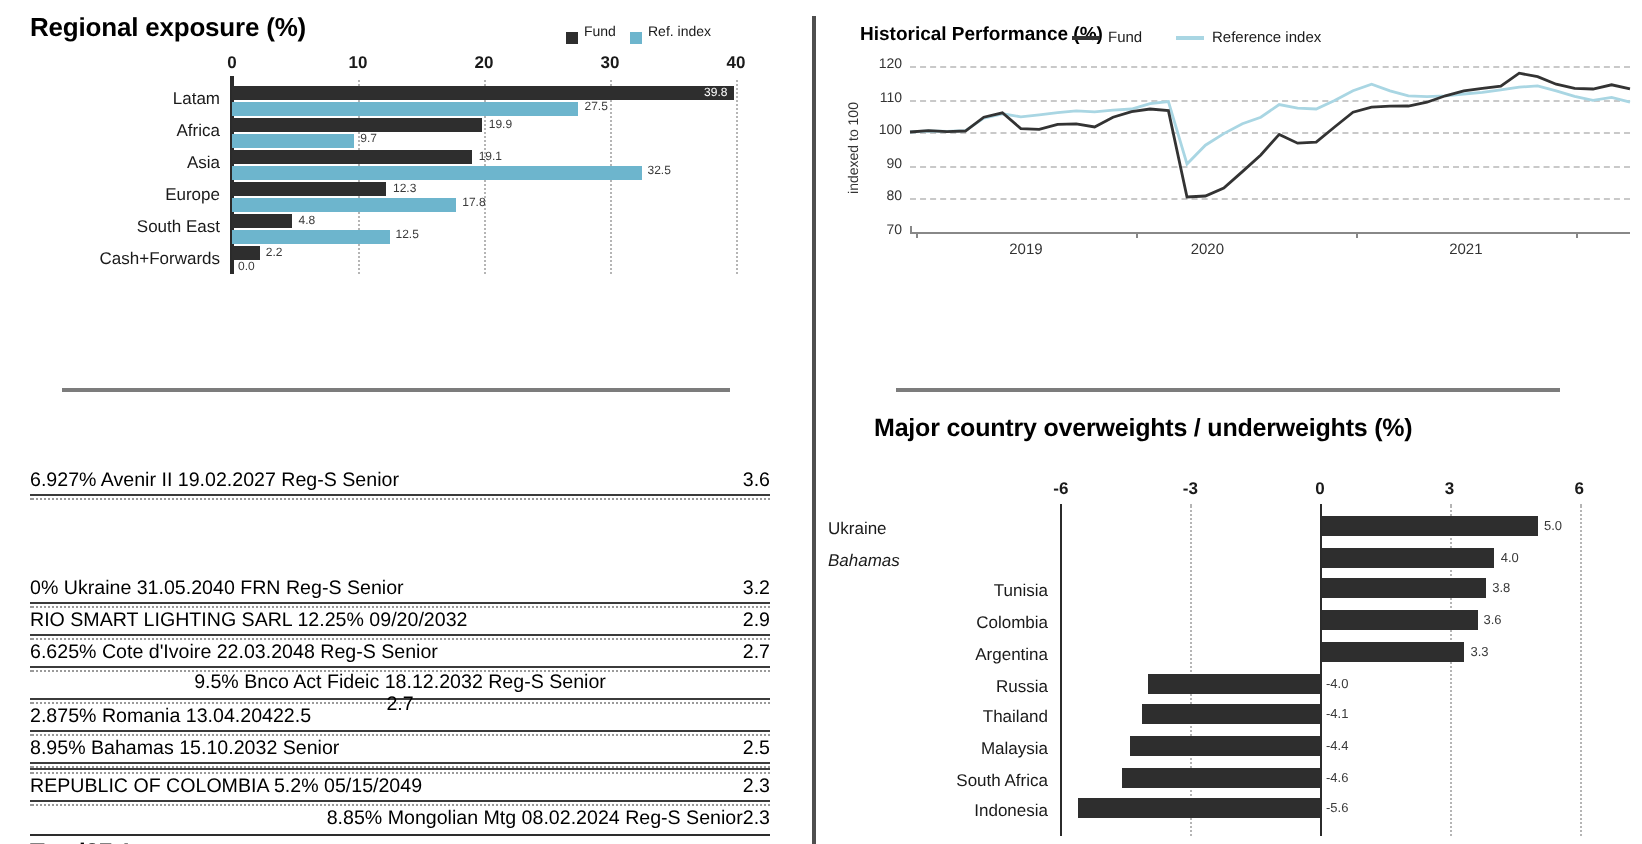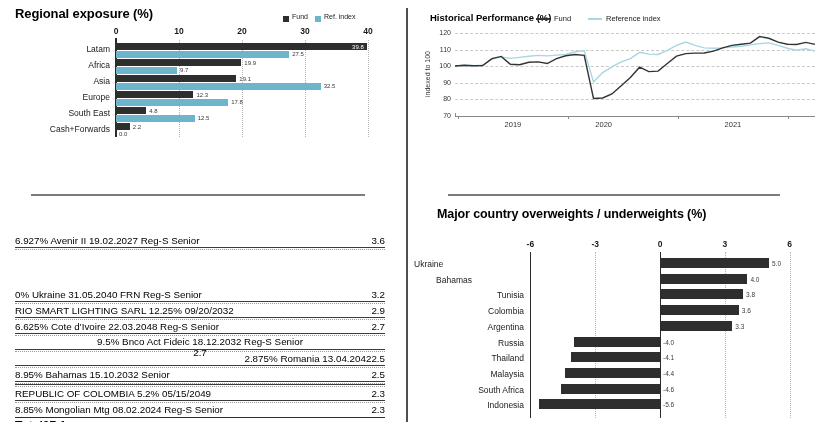--- a/index.html
+++ b/index.html
@@ -121,37 +121,37 @@
       <div style="display: flex; justify-content: space-between; align-items: center; height: 13px; font-size: 9.8px; color: rgb(0, 0, 0);">
         <span style="white-space: nowrap;">6.625% Cote d'Ivoire 22.03.2048 Reg-S Senior</span>
         <span>2.7</span>
       </div>
       <div style="height: 1px; border-top: 1px solid rgb(59, 59, 59); border-bottom: 1px dotted rgb(154, 154, 154);"></div>
       <div style="display: flex; justify-content: space-between; align-items: center; height: 13px; font-size: 9.8px; color: rgb(0, 0, 0); flex-direction: column;">
         <span style="white-space: nowrap;">9.5% Bnco Act Fideic 18.12.2032 Reg-S Senior</span>
         <span>2.7</span>
       </div>
       <div style="height: 1px; border-top: 1px solid rgb(59, 59, 59); border-bottom: 1px dotted rgb(154, 154, 154);"></div>
-      <div style="display: flex; justify-content: flex-end; align-items: center; height: 13px; font-size: 9.8px; color: rgb(0, 0, 0);">
+      <div style="display: flex; justify-content: flex-start; align-items: center; height: 13px; font-size: 9.8px; color: rgb(0, 0, 0);">
         <span style="white-space: nowrap;">2.875% Romania 13.04.2042</span>
         <span>2.5</span>
       </div>
       <div style="height: 1px; border-top: 1px solid rgb(59, 59, 59); border-bottom: 1px dotted rgb(154, 154, 154);"></div>
       <div style="display: flex; justify-content: space-between; align-items: center; height: 13px; font-size: 9.8px; color: rgb(0, 0, 0);">
         <span style="white-space: nowrap;">8.95% Bahamas 15.10.2032 Senior</span>
         <span>2.5</span>
       </div>
       <div style="height: 1px; border-top: 1px solid rgb(59, 59, 59); border-bottom: 1px dotted rgb(154, 154, 154);"></div>
       <div style="height: 1px; border-top: 1px solid rgb(59, 59, 59); border-bottom: 1px dotted rgb(154, 154, 154);"></div>
       <div style="display: flex; justify-content: space-between; align-items: center; height: 13px; font-size: 9.8px; color: rgb(0, 0, 0);">
         <span style="white-space: nowrap;">REPUBLIC OF COLOMBIA 5.2% 05/15/2049</span>
         <span>2.3</span>
       </div>
       <div style="height: 1px; border-top: 1px solid rgb(59, 59, 59); border-bottom: 1px dotted rgb(154, 154, 154);"></div>
-      <div style="display: flex; justify-content: space-between; align-items: center; height: 13px; font-size: 9.8px; color: rgb(0, 0, 0); gap: 18px;">
+      <div style="display: flex; justify-content: flex-end; align-items: center; height: 13px; font-size: 9.8px; color: rgb(0, 0, 0);">
         <span style="white-space: nowrap;">8.85% Mongolian Mtg 08.02.2024 Reg-S Senior</span>
         <span>2.3</span>
       </div>
       <div style="height: 0px; border-top: 1px solid rgb(45, 45, 45); margin: 1px 0px;"></div>
       <div style="display: flex; align-items: center; height: 14px; font-size: 12px; color: rgb(0, 0, 0); font-weight: bold;">
         <span style="white-space: nowrap;">Total</span>
         <span>27.1</span>
       </div>
       <div style="height: 0px; border-top: 1.5px solid rgb(0, 0, 0);"></div>
     </div>
@@ -162,21 +162,21 @@
       <div style="position: absolute; left: 595.2px; top: 252px; width: 0px; height: 166px; border-left: 1px dotted rgb(181, 181, 181);"></div>
       <div style="position: absolute; left: 646px; top: 239px; width: 28px; text-align: center; font-size: 8.5px; font-weight: bold; color: rgb(26, 26, 26);">0</div>
       <div style="position: absolute; left: 660px; top: 252px; width: 0px; height: 166px; border-left: 1px solid rgb(43, 43, 43);"></div>
       <div style="position: absolute; left: 710.8px; top: 239px; width: 28px; text-align: center; font-size: 8.5px; font-weight: bold; color: rgb(26, 26, 26);">3</div>
       <div style="position: absolute; left: 724.8px; top: 252px; width: 0px; height: 166px; border-left: 1px dotted rgb(181, 181, 181);"></div>
       <div style="position: absolute; left: 775.6px; top: 239px; width: 28px; text-align: center; font-size: 8.5px; font-weight: bold; color: rgb(26, 26, 26);">6</div>
       <div style="position: absolute; left: 789.6px; top: 252px; width: 0px; height: 166px; border-left: 1px dotted rgb(181, 181, 181);"></div>
       <div style="position: absolute; left: 414px; top: 259px; width: 110px; text-align: left; font-size: 8.5px; color: rgb(26, 26, 26); white-space: nowrap;">Ukraine</div>
       <div style="position: absolute; left: 661px; top: 258px; width: 108px; height: 10px; background: rgb(46, 46, 46);"></div>
       <div style="position: absolute; left: 772px; top: 260px; font-size: 6.5px; color: rgb(58, 58, 58);">5.0</div>
-      <div style="position: absolute; left: 399px; top: 274.7px; width: 110px; text-align: center; font-size: 8.5px; color: rgb(26, 26, 26); white-space: nowrap;">Bahamas</div>
+      <div style="position: absolute; left: 414px; top: 274.7px; width: 110px; text-align: left; font-size: 8.5px; color: rgb(26, 26, 26); white-space: nowrap; font-style: italic;">Bahamas</div>
       <div style="position: absolute; left: 661px; top: 273.7px; width: 86.4px; height: 10px; background: rgb(46, 46, 46);"></div>
       <div style="position: absolute; left: 750.4px; top: 275.7px; font-size: 6.5px; color: rgb(58, 58, 58);">4.0</div>
       <div style="position: absolute; left: 414px; top: 290.4px; width: 110px; text-align: right; font-size: 8.5px; color: rgb(26, 26, 26); white-space: nowrap;">Tunisia</div>
       <div style="position: absolute; left: 661px; top: 289.4px; width: 82.08px; height: 10px; background: rgb(46, 46, 46);"></div>
       <div style="position: absolute; left: 746.08px; top: 291.4px; font-size: 6.5px; color: rgb(58, 58, 58);">3.8</div>
       <div style="position: absolute; left: 414px; top: 306.1px; width: 110px; text-align: right; font-size: 8.5px; color: rgb(26, 26, 26); white-space: nowrap;">Colombia</div>
       <div style="position: absolute; left: 661px; top: 305.1px; width: 77.76px; height: 10px; background: rgb(46, 46, 46);"></div>
       <div style="position: absolute; left: 741.76px; top: 307.1px; font-size: 6.5px; color: rgb(58, 58, 58);">3.6</div>
       <div style="position: absolute; left: 414px; top: 321.8px; width: 110px; text-align: right; font-size: 8.5px; color: rgb(26, 26, 26); white-space: nowrap;">Argentina</div>
       <div style="position: absolute; left: 661px; top: 320.8px; width: 71.28px; height: 10px; background: rgb(46, 46, 46);"></div>

